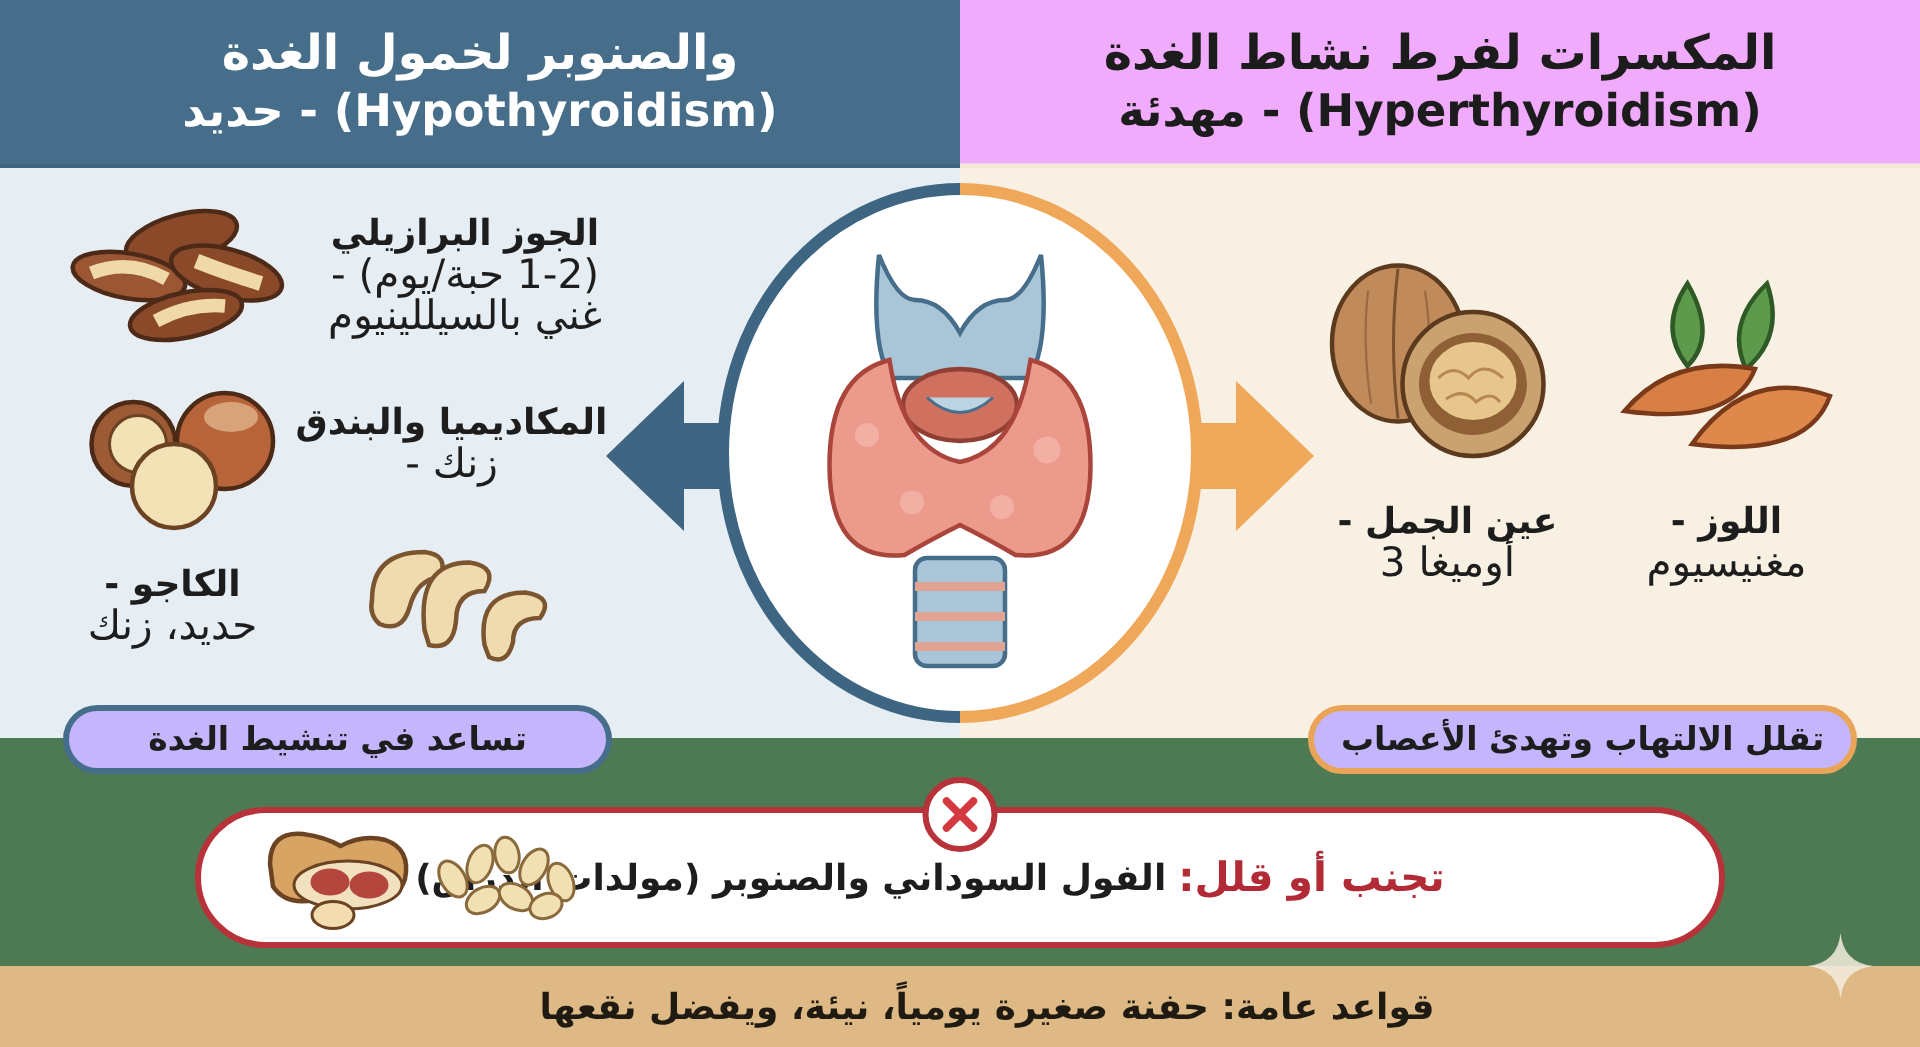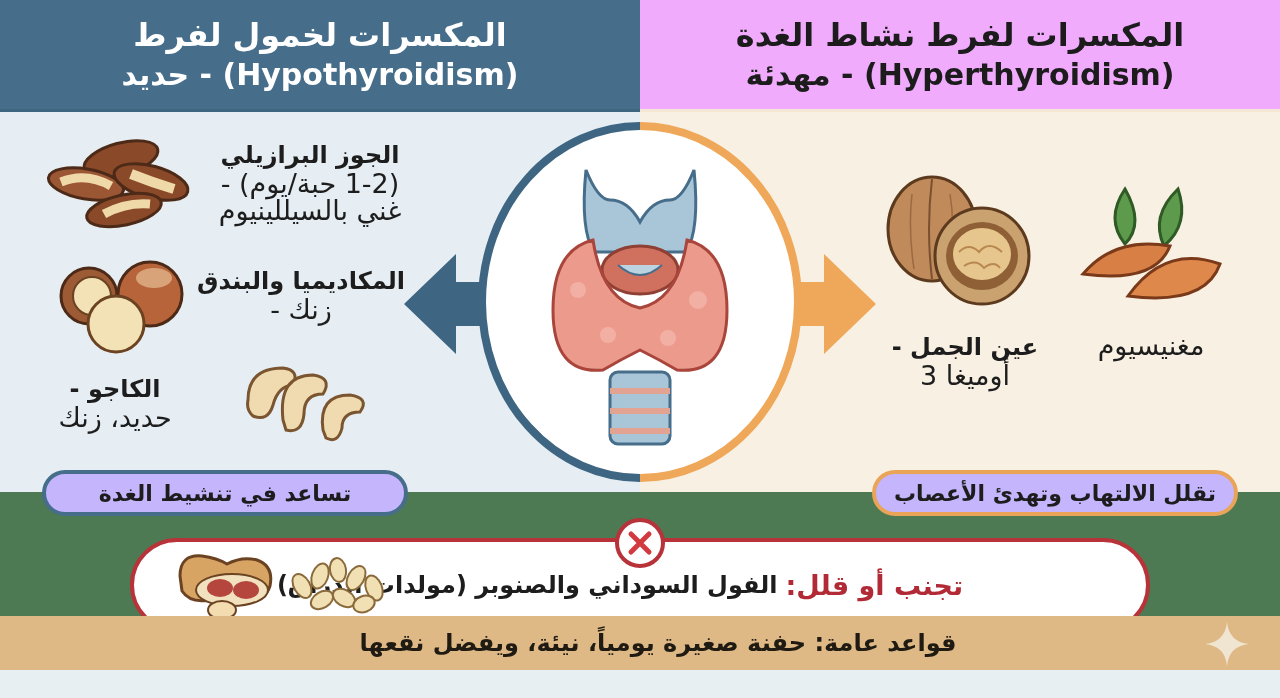--- a/index.html
+++ b/index.html
@@ -10,21 +10,21 @@
   .hdr-left { left: 0; width: 640px; background: #466d8a; color: #ffffff; border-bottom: 3px solid #3e6680; }
   .hdr-right { left: 640px; width: 640px; background: #f0abfc; color: #1c1c1c; border-bottom: 3px solid #f4e8d4; }
   .hdr .t1 { font-size: 32px; font-weight: bold; line-height: 40px; }
   .hdr .t2 { font-size: 30px; font-weight: bold; line-height: 40px; }
 
   .panel { position: absolute; top: 112px; height: 380px; }
   .panel-left { left: 0; width: 640px; background: #e6eef3; }
   .panel-right { left: 640px; width: 640px; background: #f8f1e3; }
 
   .green { position: absolute; top: 492px; left: 0; width: 1280px; height: 152px; background: #4d7a52; }
-  .footer { position: absolute; top: 616px; left: 0; width: 1280px; height: 54px; background: #deb985; display: flex; align-items: center; justify-content: center; direction: rtl; padding-left: 36px; }
+  .footer { position: absolute; top: 644px; left: 0; width: 1280px; height: 54px; background: #deb985; display: flex; align-items: center; justify-content: center; direction: rtl; padding-left: 36px; }
   .footer span { font-size: 24px; font-weight: bold; color: #1f1a12; }
 
   .nut-text { position: absolute; direction: rtl; text-align: center; color: #1d1d1d; }
   .nut-text .nm { font-size: 24px; font-weight: bold; line-height: 30px; text-align: center; }
   .nut-text .ds { font-size: 27px; line-height: 27px; }
 
   .pill { position: absolute; height: 46px; border-radius: 23px; background: #c4b5fd; display: flex; align-items: center; justify-content: center; direction: rtl; font-size: 22px; font-weight: bold; color: #1d1d1d; }
   .pill-left { left: 42px; top: 470px; width: 366px; border: 4px solid #466d8a; }
   .pill-right { left: 872px; top: 470px; width: 366px; border: 4px solid #e9a458; }
 
@@ -36,21 +36,21 @@
   .circle { position: absolute; left: 484px; top: 126px; width: 312px; height: 354px; border-radius: 50%; background: #ffffff; overflow: hidden; }
   .ring { position: absolute; left: 478px; top: 122px; width: 324px; height: 360px; }
   .arrow { position: absolute; }
   .sparkle { position: absolute; left: 1205px; top: 622px; }
   svg { display: block; }
 </style>
 </head>
 <body>
 
 <div class="hdr hdr-left">
-  <div class="t1">المكسرات لخمول لفرط</div>
+  <div class="t1">والصنوبر لخمول الغدة</div>
   <div class="t2">(Hypothyroidism) - حديد</div>
 </div>
 <div class="hdr hdr-right">
   <div class="t1">المكسرات لفرط نشاط الغدة</div>
   <div class="t2">(Hyperthyroidism) - مهدئة</div>
 </div>
 
 <div class="panel panel-left"></div>
 <div class="panel panel-right"></div>
 <div class="green"></div>
@@ -116,20 +116,21 @@
 
 <div style="position:absolute;left:1080px;top:184px;">
   <svg width="145" height="125" viewBox="0 0 145 125">
     <path d="M45 5 Q25 35 45 60 Q65 40 45 5Z" fill="#5e9a4c" stroke="#2f5a26" stroke-width="3"></path>
     <path d="M98 5 Q110 40 84 62 Q70 32 98 5Z" fill="#5e9a4c" stroke="#2f5a26" stroke-width="3"></path>
     <path d="M3 90 Q35 52 90 62 Q75 100 3 90Z" fill="#d77f45" stroke="#7a3a1a" stroke-width="3"></path>
     <path d="M48 112 Q85 60 140 80 Q125 122 48 112Z" fill="#de884c" stroke="#7a3a1a" stroke-width="3"></path>
   </svg>
 </div>
 <div class="nut-text" style="left:1086px;top:332px;width:130px;">
+  <div class="nm">اللوز -</div>
   <div class="ds">مغنيسيوم</div>
 </div>
 
 <div class="arrow" style="left:404px;top:254px;">
   <svg width="90" height="100" viewBox="0 0 90 100">
     <path d="M0 50 L52 0 L52 28 L90 28 L90 72 L52 72 L52 100Z" fill="#3e6582"></path>
   </svg>
 </div>
 <div class="arrow" style="left:786px;top:254px;">
   <svg width="90" height="100" viewBox="0 0 90 100">

